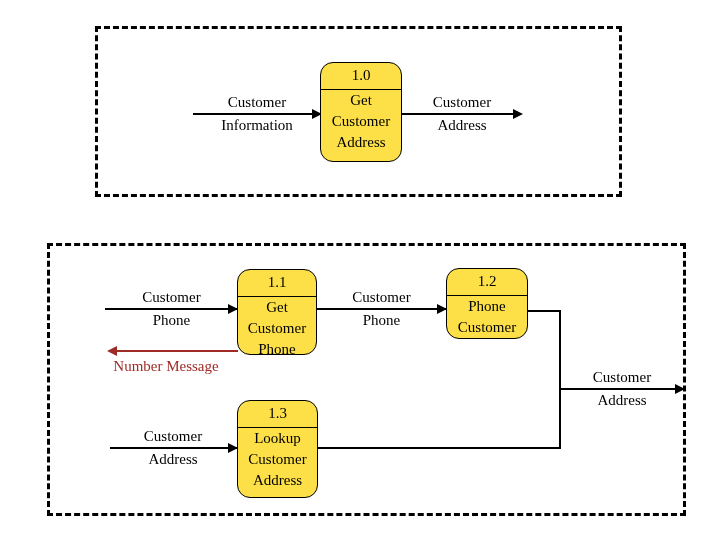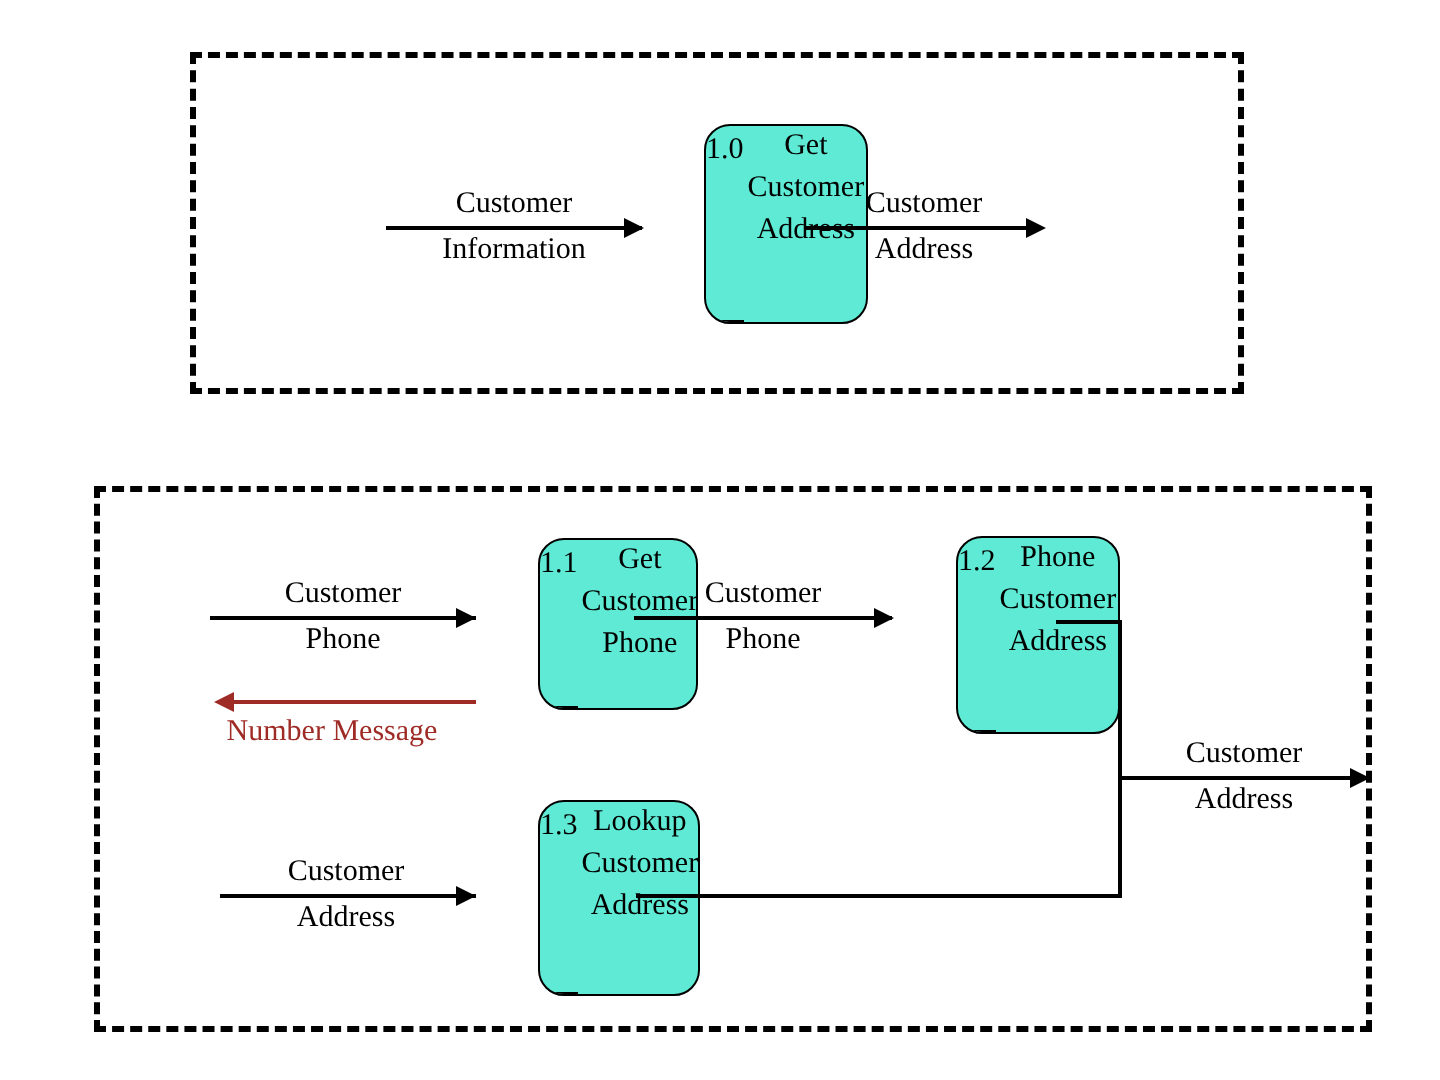--- a/index.html
+++ b/index.html
@@ -23,26 +23,25 @@
     background: transparent;
     box-sizing: border-box;
   }
 
   
   .process {
     position: absolute;
     box-sizing: border-box;
     border: 1.6px solid #000000;
     border-radius: 13px;
-    background: #5eead4;
+    background: #fde047;
     display: flex;
-    flex-direction: row;
+    flex-direction: column;
     align-items: stretch;
     overflow: hidden;
-    margin-left: 32px;
   }
   .process .pid {
     flex: 0 0 auto;
     text-align: center;
     font-size: 15px;
     line-height: 23px;
     color: #000000;
     border-bottom: 1.6px solid #000000;
     padding: 1px 0 2px 0;
     white-space: nowrap;
@@ -156,21 +155,21 @@
     </div>
   </div>
 
   <div class="hline" style="left:317px; top:308px; width:129px;"></div>
   <div class="arrow-right" style="left:437px; top:304px;"></div>
   <div class="flowlabel" style="left:317px; top:286px; width:129px;">
     <span>Customer</span>
     <span style="margin-top:1px;">Phone</span>
   </div>
 
-  <div class="process" style="left:446px; top:268px; width:82px; height:99px;">
+  <div class="process" style="left:446px; top:268px; width:82px; height:71px;">
     <div class="pid">1.2</div>
     <div class="plabel">
       <span>Phone</span>
       <span>Customer</span>
       <span>Address</span>
     </div>
   </div>
 
   <div class="hline" style="left:110px; top:447px; width:128px;"></div>
   <div class="arrow-right" style="left:228px; top:443px;"></div>

